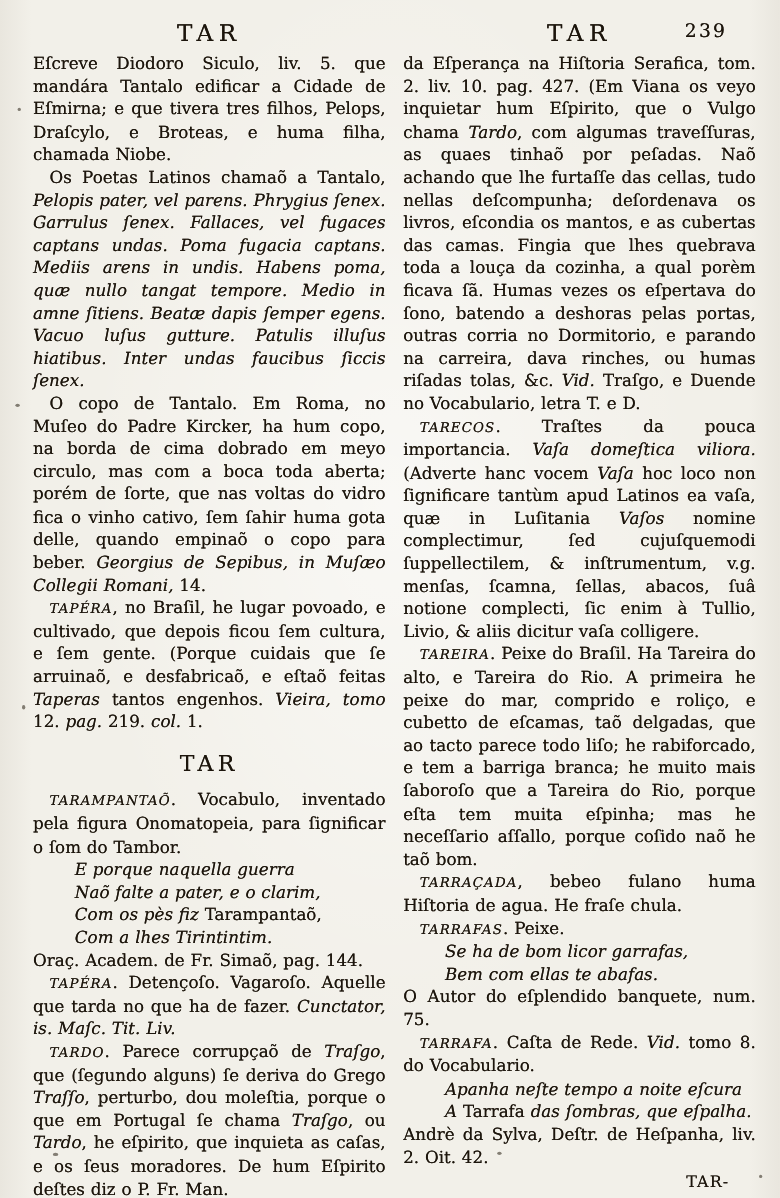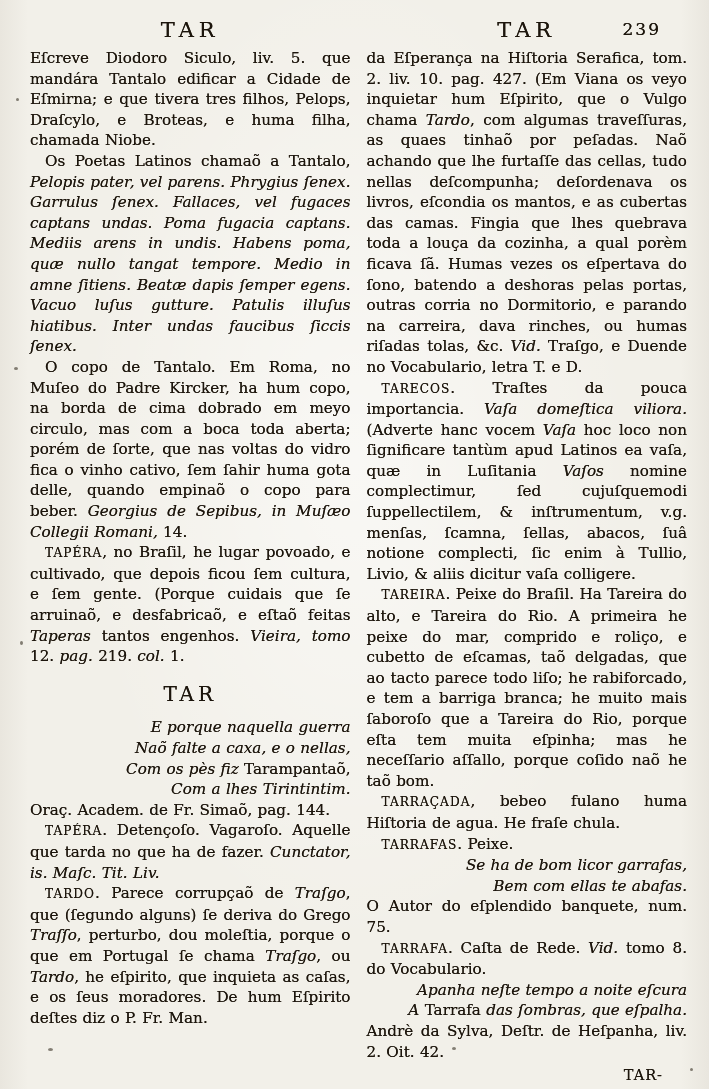--- a/index.html
+++ b/index.html
@@ -44,33 +44,33 @@
     font-size: 15.2px;
     line-height: 20.6px;
     text-align: justify;
     text-shadow: 0 0 0.55px rgba(25,18,8,0.8);
     word-spacing: 0.5px;
   }
   .para { text-indent: 0; }
   .para.indent { text-indent: 15px; }
   .verse {
     padding-left: 38px;
-    text-align: right;
+    text-align: left;
     text-indent: 0;
   }
   .mid-heading {
     text-align: center;
     font-size: 20px;
     letter-spacing: 4px;
     margin: 17px 0 13px 0;
     text-indent: 0;
     text-shadow: 0 0 0.6px rgba(25,18,8,0.85);
   }
   .it { font-style: italic; }
-  .hw { font-size: 0.8em; letter-spacing: 1px; }
+  .hw { font-size: 0.8em; letter-spacing: 1px; font-style: italic; }
   .catchword {
     text-align: right;
     padding-right: 24px;
     font-size: 14.5px;
     letter-spacing: 1px;
     margin-top: 5px;
     text-shadow: 0 0 0.5px rgba(25,18,8,0.8);
   }
   .speck {
     position: absolute;
@@ -96,22 +96,23 @@
     <div class="col">
       <div class="running-head">
         <span>TAR</span>
       </div>
       <div class="text-body" id="left-body">
           <div class="para"><span>Eſcreve Diodoro Siculo, liv. 5. que mandára Tantalo edificar a Cidade de Eſmirna; e que tivera tres filhos, Pelops, Draſcylo, e Broteas, e huma filha, chamada Niobe.</span></div>
           <div class="para indent"><span>Os Poetas Latinos chamaõ a Tantalo, </span><span class="it">Pelopis pater, vel parens. Phrygius ſenex. Garrulus ſenex. Fallaces, vel fugaces captans undas. Poma fugacia captans. Mediis arens in undis. Habens poma, quæ nullo tangat tempore. Medio in amne ſitiens. Beatæ dapis ſemper egens. Vacuo luſus gutture. Patulis illuſus hiatibus. Inter undas faucibus ſiccis ſenex.</span></div>
           <div class="para indent"><span>O copo de Tantalo. Em Roma, no Muſeo do Padre Kircker, ha hum copo, na borda de cima dobrado em meyo circulo, mas com a boca toda aberta; porém de ſorte, que nas voltas do vidro fica o vinho cativo, ſem ſahir huma gota delle, quando empinaõ o copo para beber. </span><span class="it">Georgius de Sepibus, in Muſæo Collegii Romani,</span><span> 14.</span></div>
           <div class="para indent"><span class="hw">TAPÉRA</span><span>, no Braſil, he lugar povoado, e cultivado, que depois ficou ſem cultura, e ſem gente. (Porque cuidais que ſe arruinaõ, e desfabricaõ, e eſtaõ feitas </span><span class="it">Taperas</span><span> tantos engenhos. </span><span class="it">Vieira, tomo</span><span> 12. </span><span class="it">pag.</span><span> 219. </span><span class="it">col.</span><span> 1.</span></div>
           <div class="mid-heading"><span>TAR</span></div>
+          <div class="para indent"><span class="hw">TARAMPANTAÕ</span><span>. Vocabulo, inventado pela figura Onomatopeia, para ſignificar o ſom do Tambor.</span></div>
           <div class="verse"><span class="it">E porque naquella guerra</span></div>
-          <div class="verse"><span class="it">Naõ falte a caxa, e o nellas,</span></div>
+          <div class="verse"><span class="it">Naõ falte a pater, e o clarim,</span></div>
           <div class="verse"><span class="it">Com os pès fiz</span><span> Tarampantaõ,</span></div>
           <div class="verse"><span class="it">Com a lhes Tirintintim.</span></div>
           <div class="para"><span>Oraç. Academ. de Fr. Simaõ, pag. 144.</span></div>
           <div class="para indent"><span class="hw">TAPÉRA</span><span>. Detençoſo. Vagaroſo. Aquelle que tarda no que ha de fazer. </span><span class="it">Cunctator, is. Maſc. Tit. Liv.</span></div>
           <div class="para indent"><span class="hw">TARDO</span><span>. Parece corrupçaõ de </span><span class="it">Traſgo</span><span>, que (ſegundo alguns) ſe deriva do Grego </span><span class="it">Traſſo</span><span>, perturbo, dou moleſtia, porque o que em Portugal ſe chama </span><span class="it">Traſgo</span><span>, ou </span><span class="it">Tardo</span><span>, he eſpirito, que inquieta as caſas, e os ſeus moradores. De hum Eſpirito deſtes diz o P. Fr. Man.</span></div>
         </div>
     </div>
 
     <div class="col">
       <div class="running-head">

